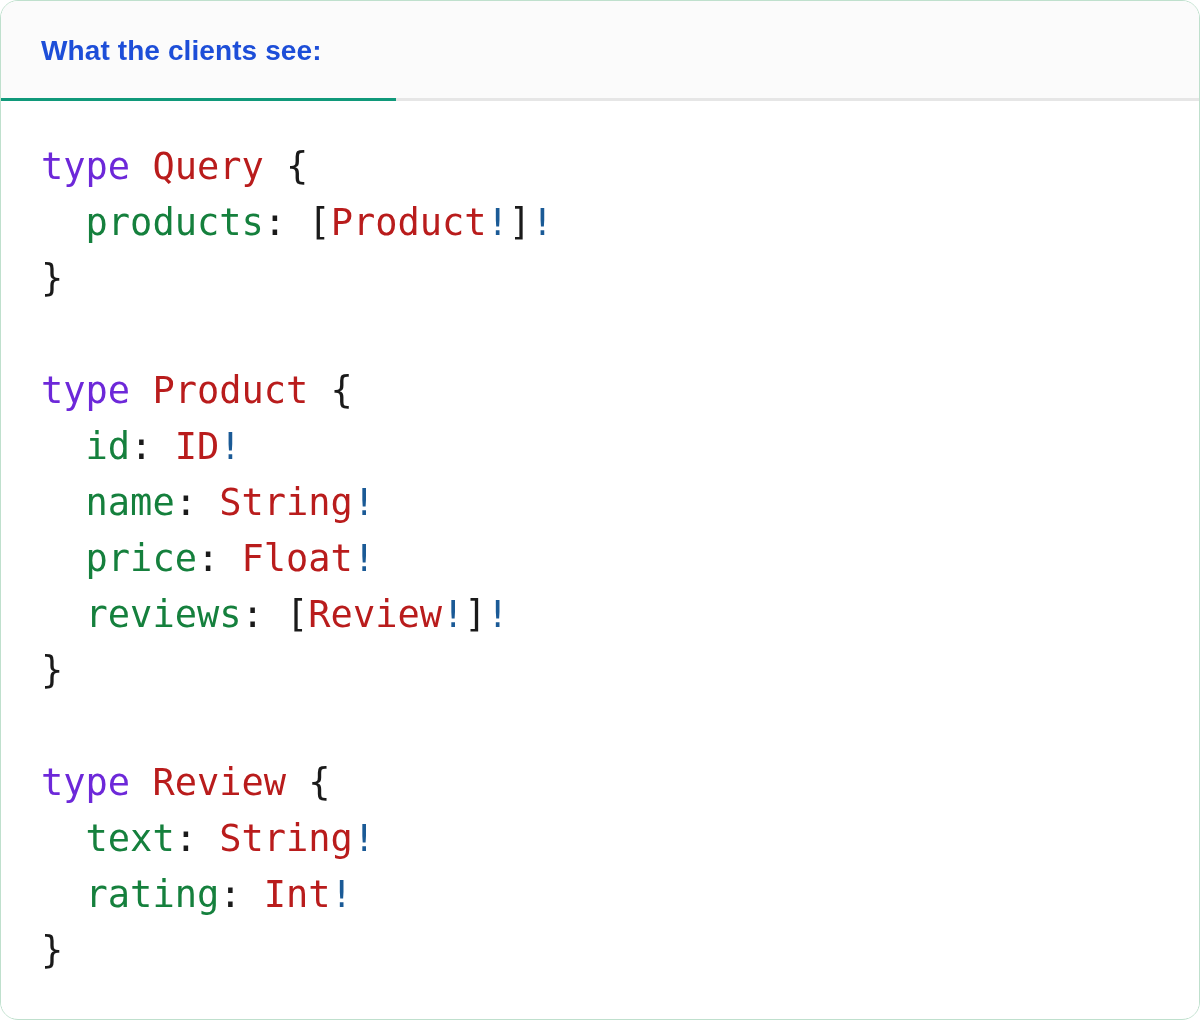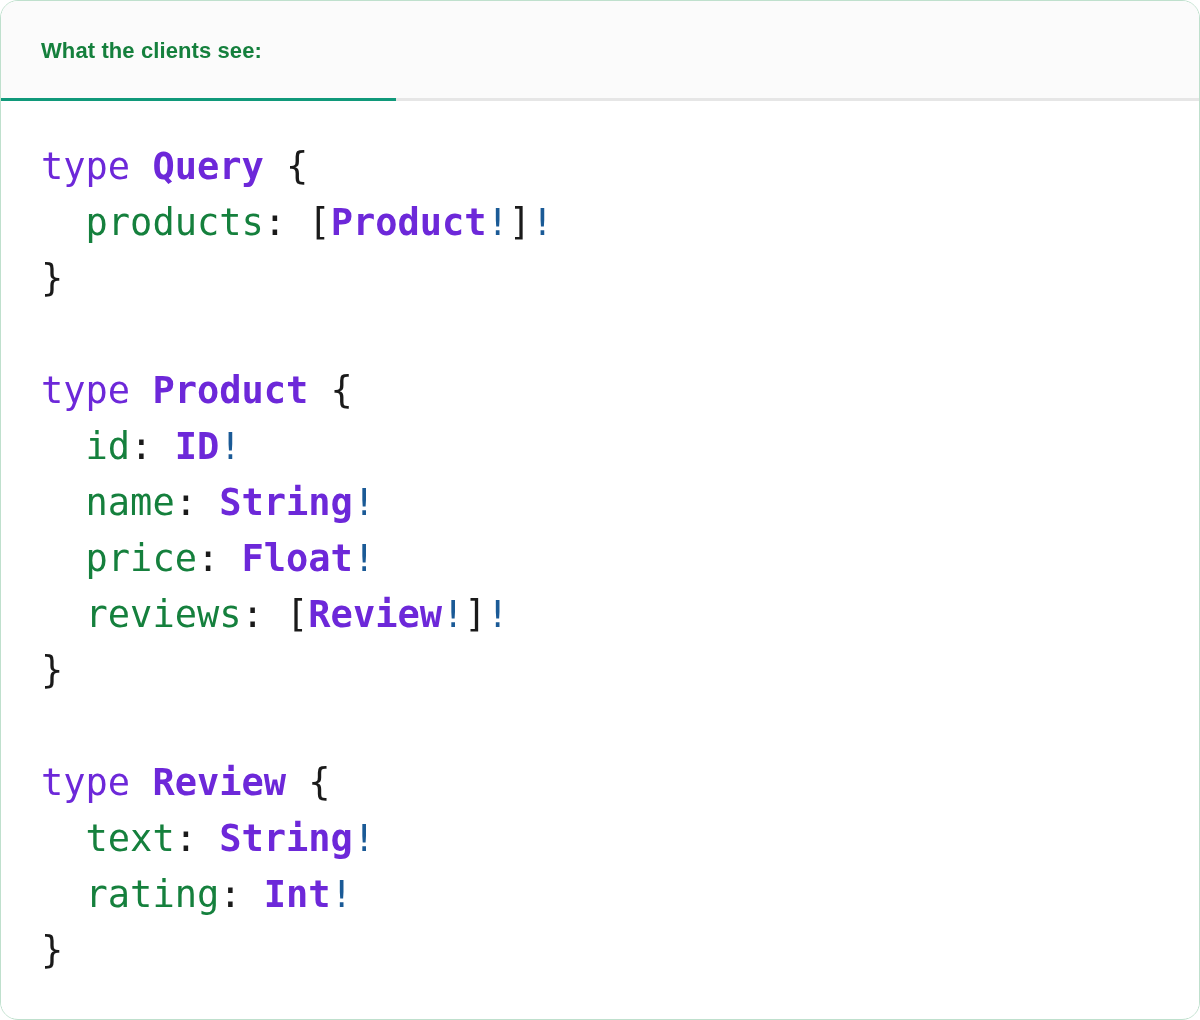--- a/index.html
+++ b/index.html
@@ -49,24 +49,24 @@
     box-sizing: border-box;
     display: flex;
     align-items: center;
     padding-left: 40px;
     background: transparent;
     border: none;
     cursor: pointer;
     font-family: "Liberation Sans", sans-serif;
   }
   .tab-label {
-    font-size: 22px;
+    font-size: 28px;
     font-weight: 600;
     letter-spacing: 0.1px;
-    color: #15803d;
+    color: #1d4ed8;
     white-space: nowrap;
     text-align: right;
   }
   .tab-underline {
     position: absolute;
     left: 0;
     bottom: 0;
     width: 395px;
     height: 3px;
     background: #10997a;
@@ -93,21 +93,21 @@
   .code-line {
     display: block;
     height: 56px;
     white-space: pre;
   }
   .code-line.blank {
     height: 56px;
   }
 
   .tok-kw   { color: #6d28d9; }
-  .tok-type { color: #6d28d9; font-weight: bold; }
+  .tok-type { color: #b91c1c; }
   .tok-name { color: #15803d; }
   .tok-punc { color: #1a1a1a; }
   .tok-bang { color: #1a5a96; }
   .tok-plain{ color: #1a1a1a; }
 </style>
 </head>
 <body>
 
 <div class="card">
 

